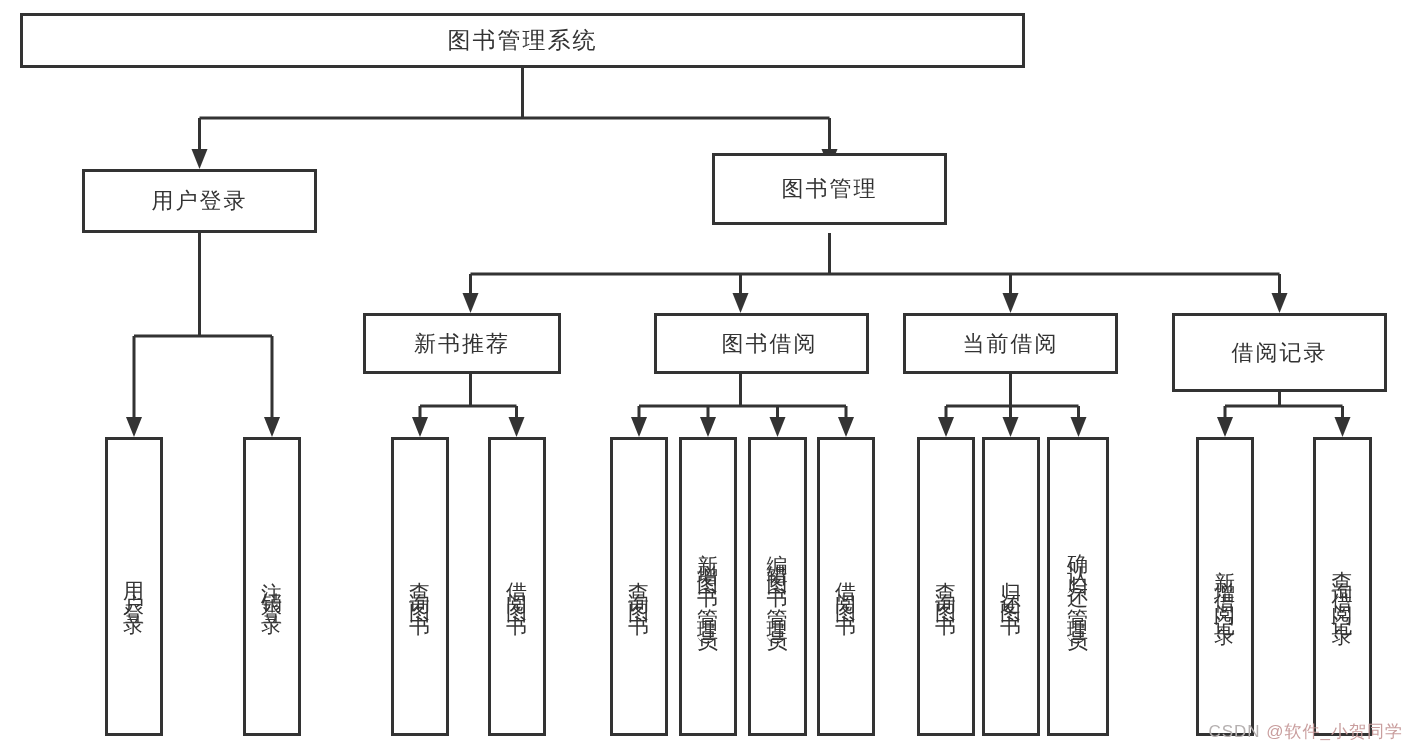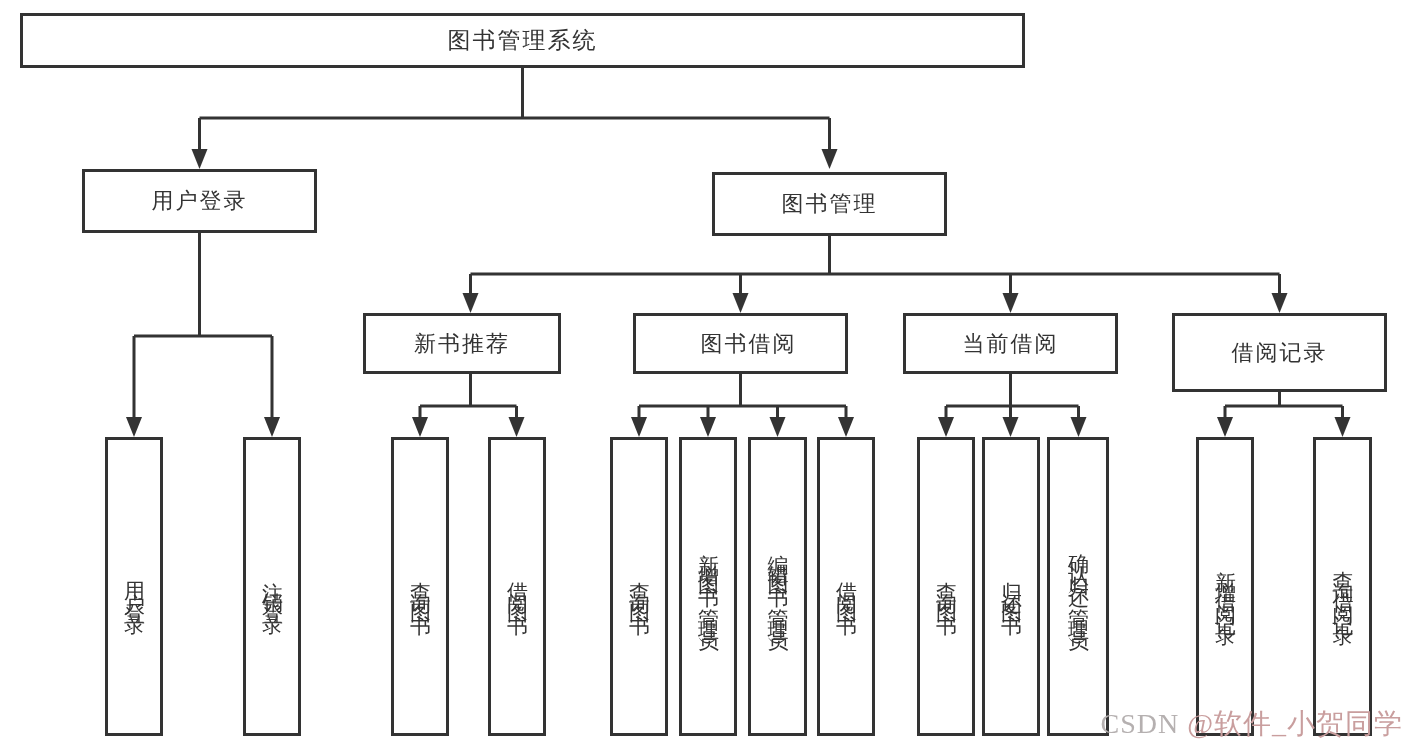--- a/index.html
+++ b/index.html
@@ -2,21 +2,21 @@
 <html><head>
 <meta charset="utf-8">
 <style>
   html, body { margin: 0; padding: 0; background: #ffffff; }
   #stage {
     position: relative;
     width: 1405px;
     height: 747px;
     background: #ffffff;
     overflow: hidden;
-    font-family: Liberation Serif, serif;
+    font-family: Liberation Sans, sans-serif;
     color: #333333;
   }
   #connectors {
     position: absolute;
     left: 0; top: 0;
     width: 1405px; height: 747px;
     z-index: 1;
   }
   .node {
     position: absolute;
@@ -34,26 +34,26 @@
   .vnode span {
     writing-mode: vertical-rl;
     text-orientation: mixed;
     font-size: 21px;
     letter-spacing: 11px;
     line-height: 1;
     white-space: nowrap;
   }
   
   .n-user-login  { left: 82px;  top: 169px; width: 235px; height: 64px; }
-  .n-book-mgmt   { left: 712px; top: 172px; width: 235px; height: 64px; }
+  .n-book-mgmt   { left: 712px; top: 153px; width: 235px; height: 72px; }
   
   .n-root        { left: 20px;  top: 13px;  width: 1005px; height: 55px; }
   
   .n-new-book    { left: 363px;  top: 313px; width: 198px; height: 61px; }
-  .n-book-borrow { left: 633px;  top: 313px; width: 215px; height: 61px; padding-left: 16px; }
+  .n-book-borrow { left: 654px;  top: 313px; width: 215px; height: 61px; padding-left: 16px; }
   .n-cur-borrow  { left: 903px;  top: 313px; width: 215px; height: 61px; align-items: center; }
   .n-borrow-rec  { left: 1172px; top: 313px; width: 215px; height: 79px; }
   
   .leaf { top: 437px; height: 299px; width: 58px; }
   .l-ul1 { left: 105px; }
   .l-ul2 { left: 243px; }
   .l-nb1 { left: 391px; }
   .l-nb2 { left: 488px; }
   .l-bb1 { left: 610px; }
   .l-bb2 { left: 679px; }
@@ -62,21 +62,21 @@
   .l-cb1 { left: 917px; }
   .l-cb2 { left: 982px; }
   .l-cb3 { left: 1047px; width: 62px; }
   .l-br1 { left: 1196px; }
   .l-br2 { left: 1313px; width: 59px; }
   #watermark {
     position: absolute;
     right: 2px;
     bottom: 4px;
     z-index: 3;
-    font-size: 28px;
+    font-size: 17px;
     white-space: nowrap;
     letter-spacing: 1px;
   }
   #watermark .wm-brand  { color: #b5b0b0; }
   #watermark .wm-handle { color: #c99e9e; }
 </style>
 </head>
 <body>
 
 <div id="stage">

